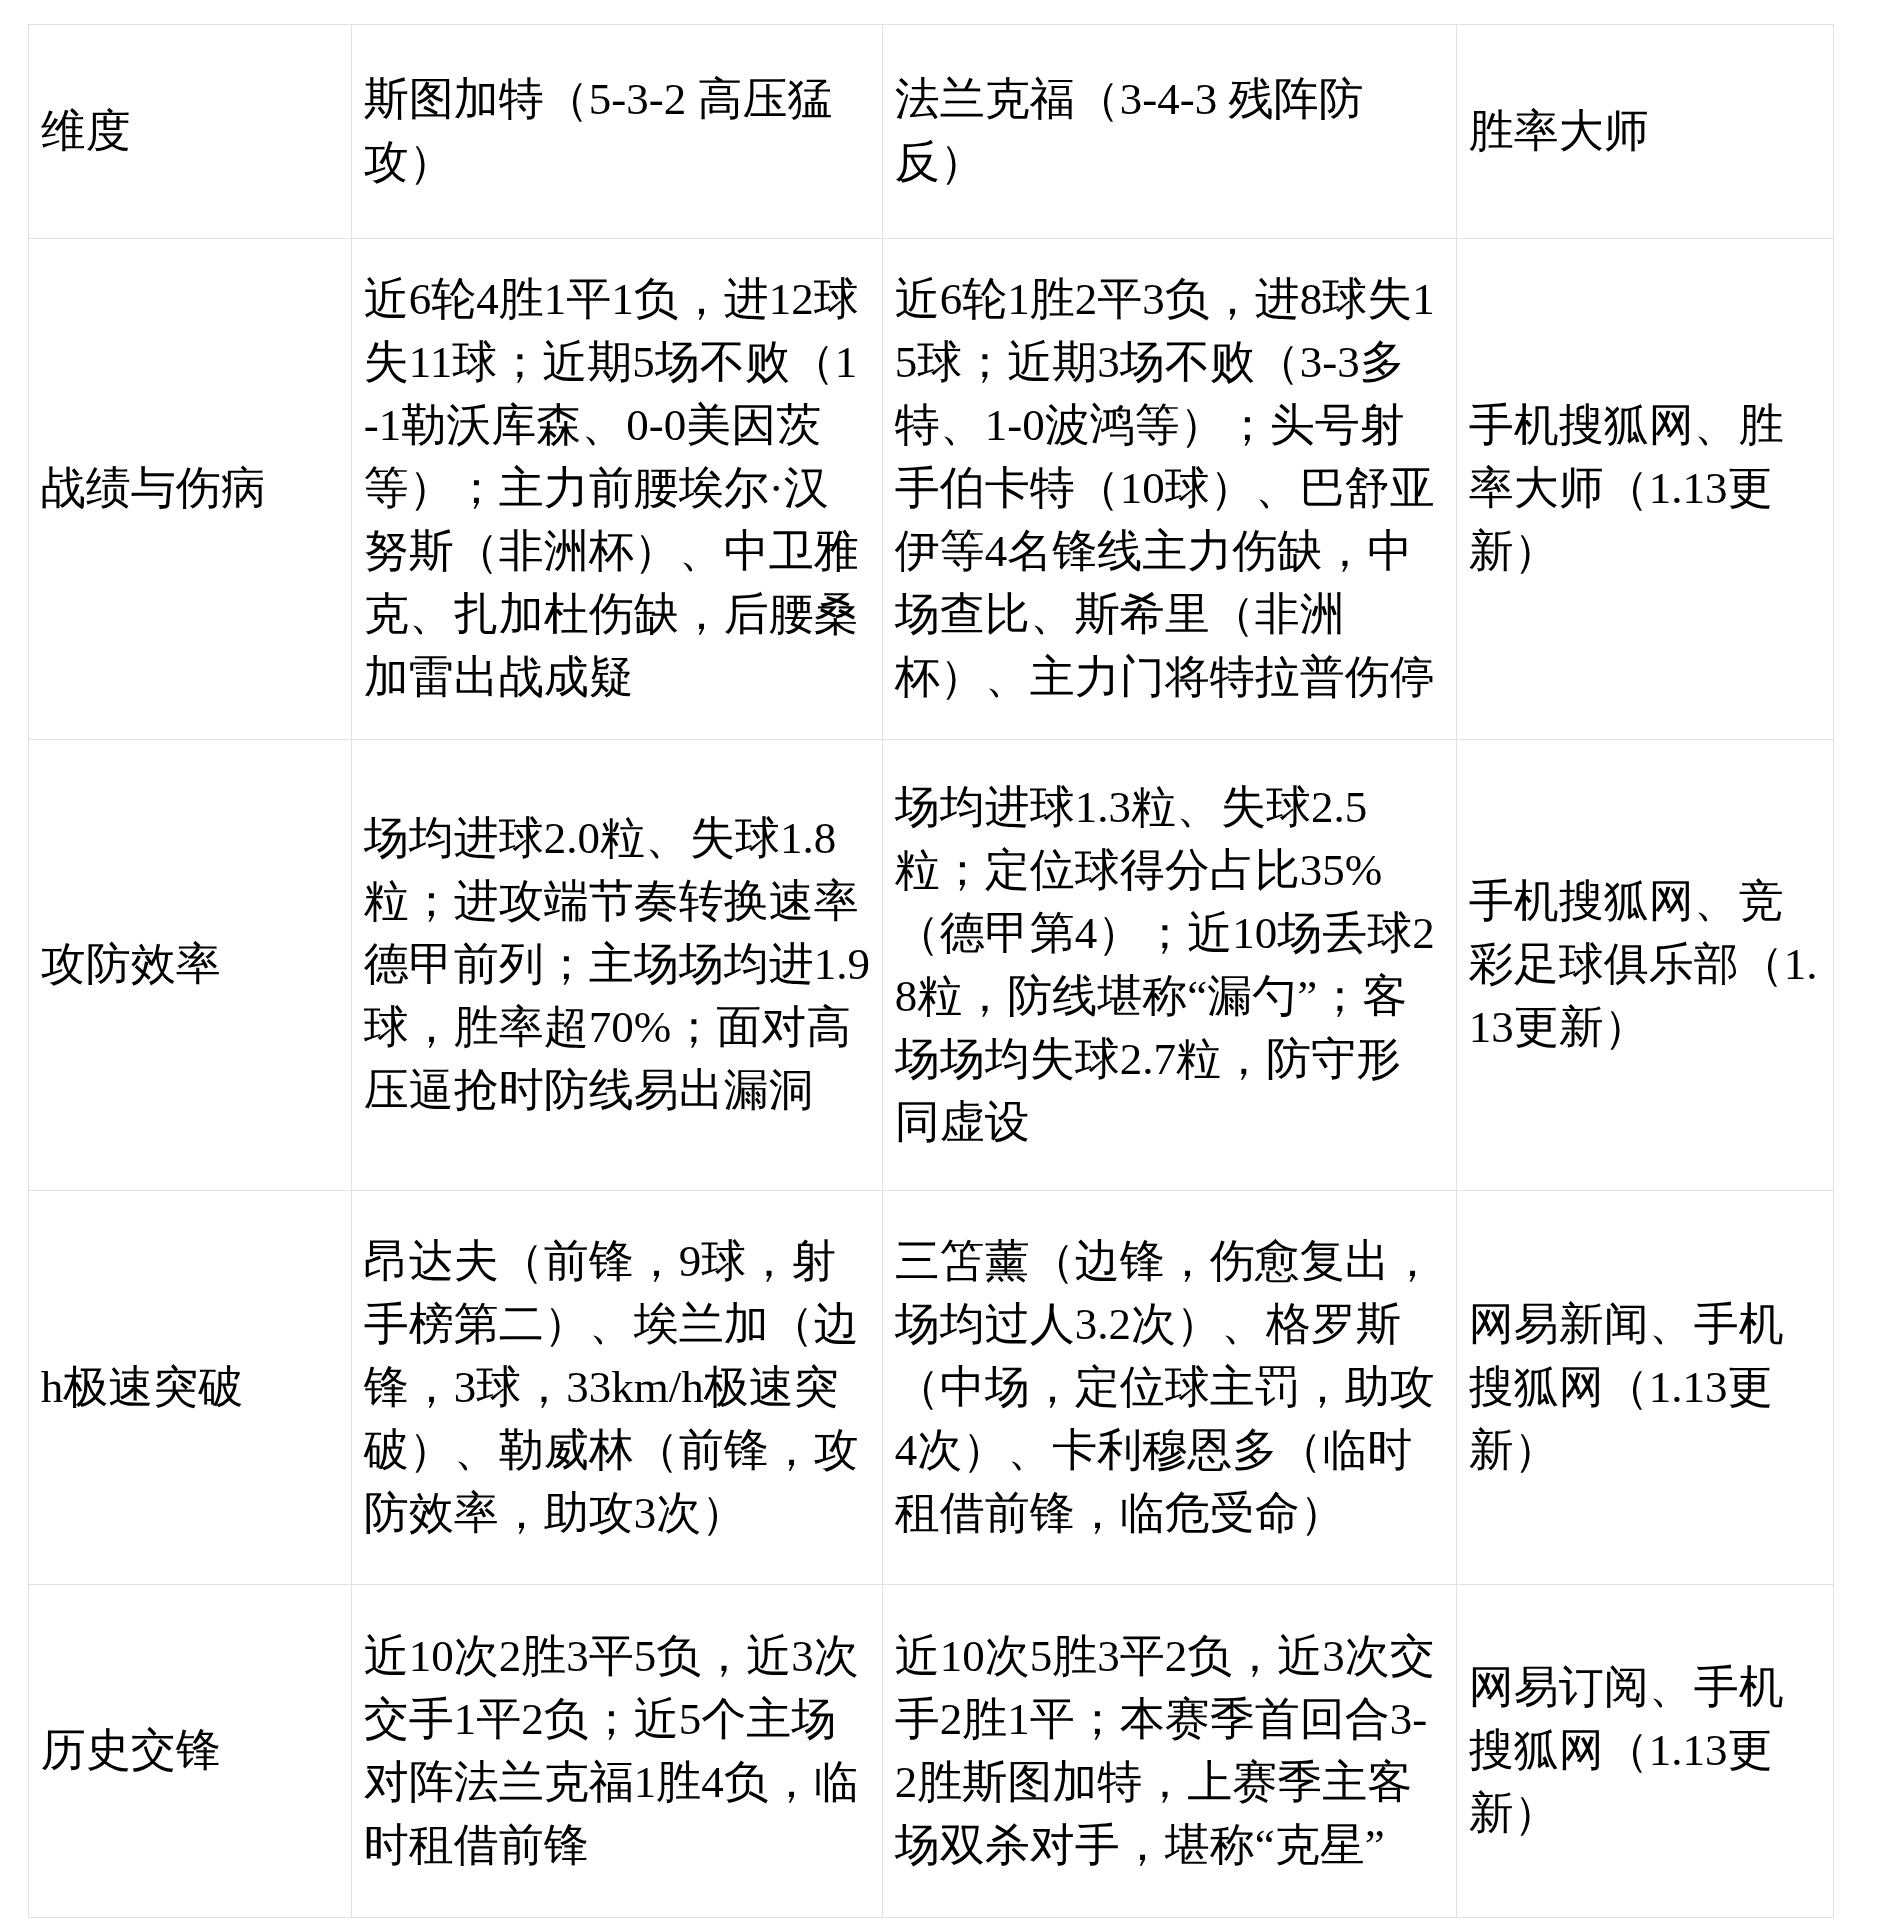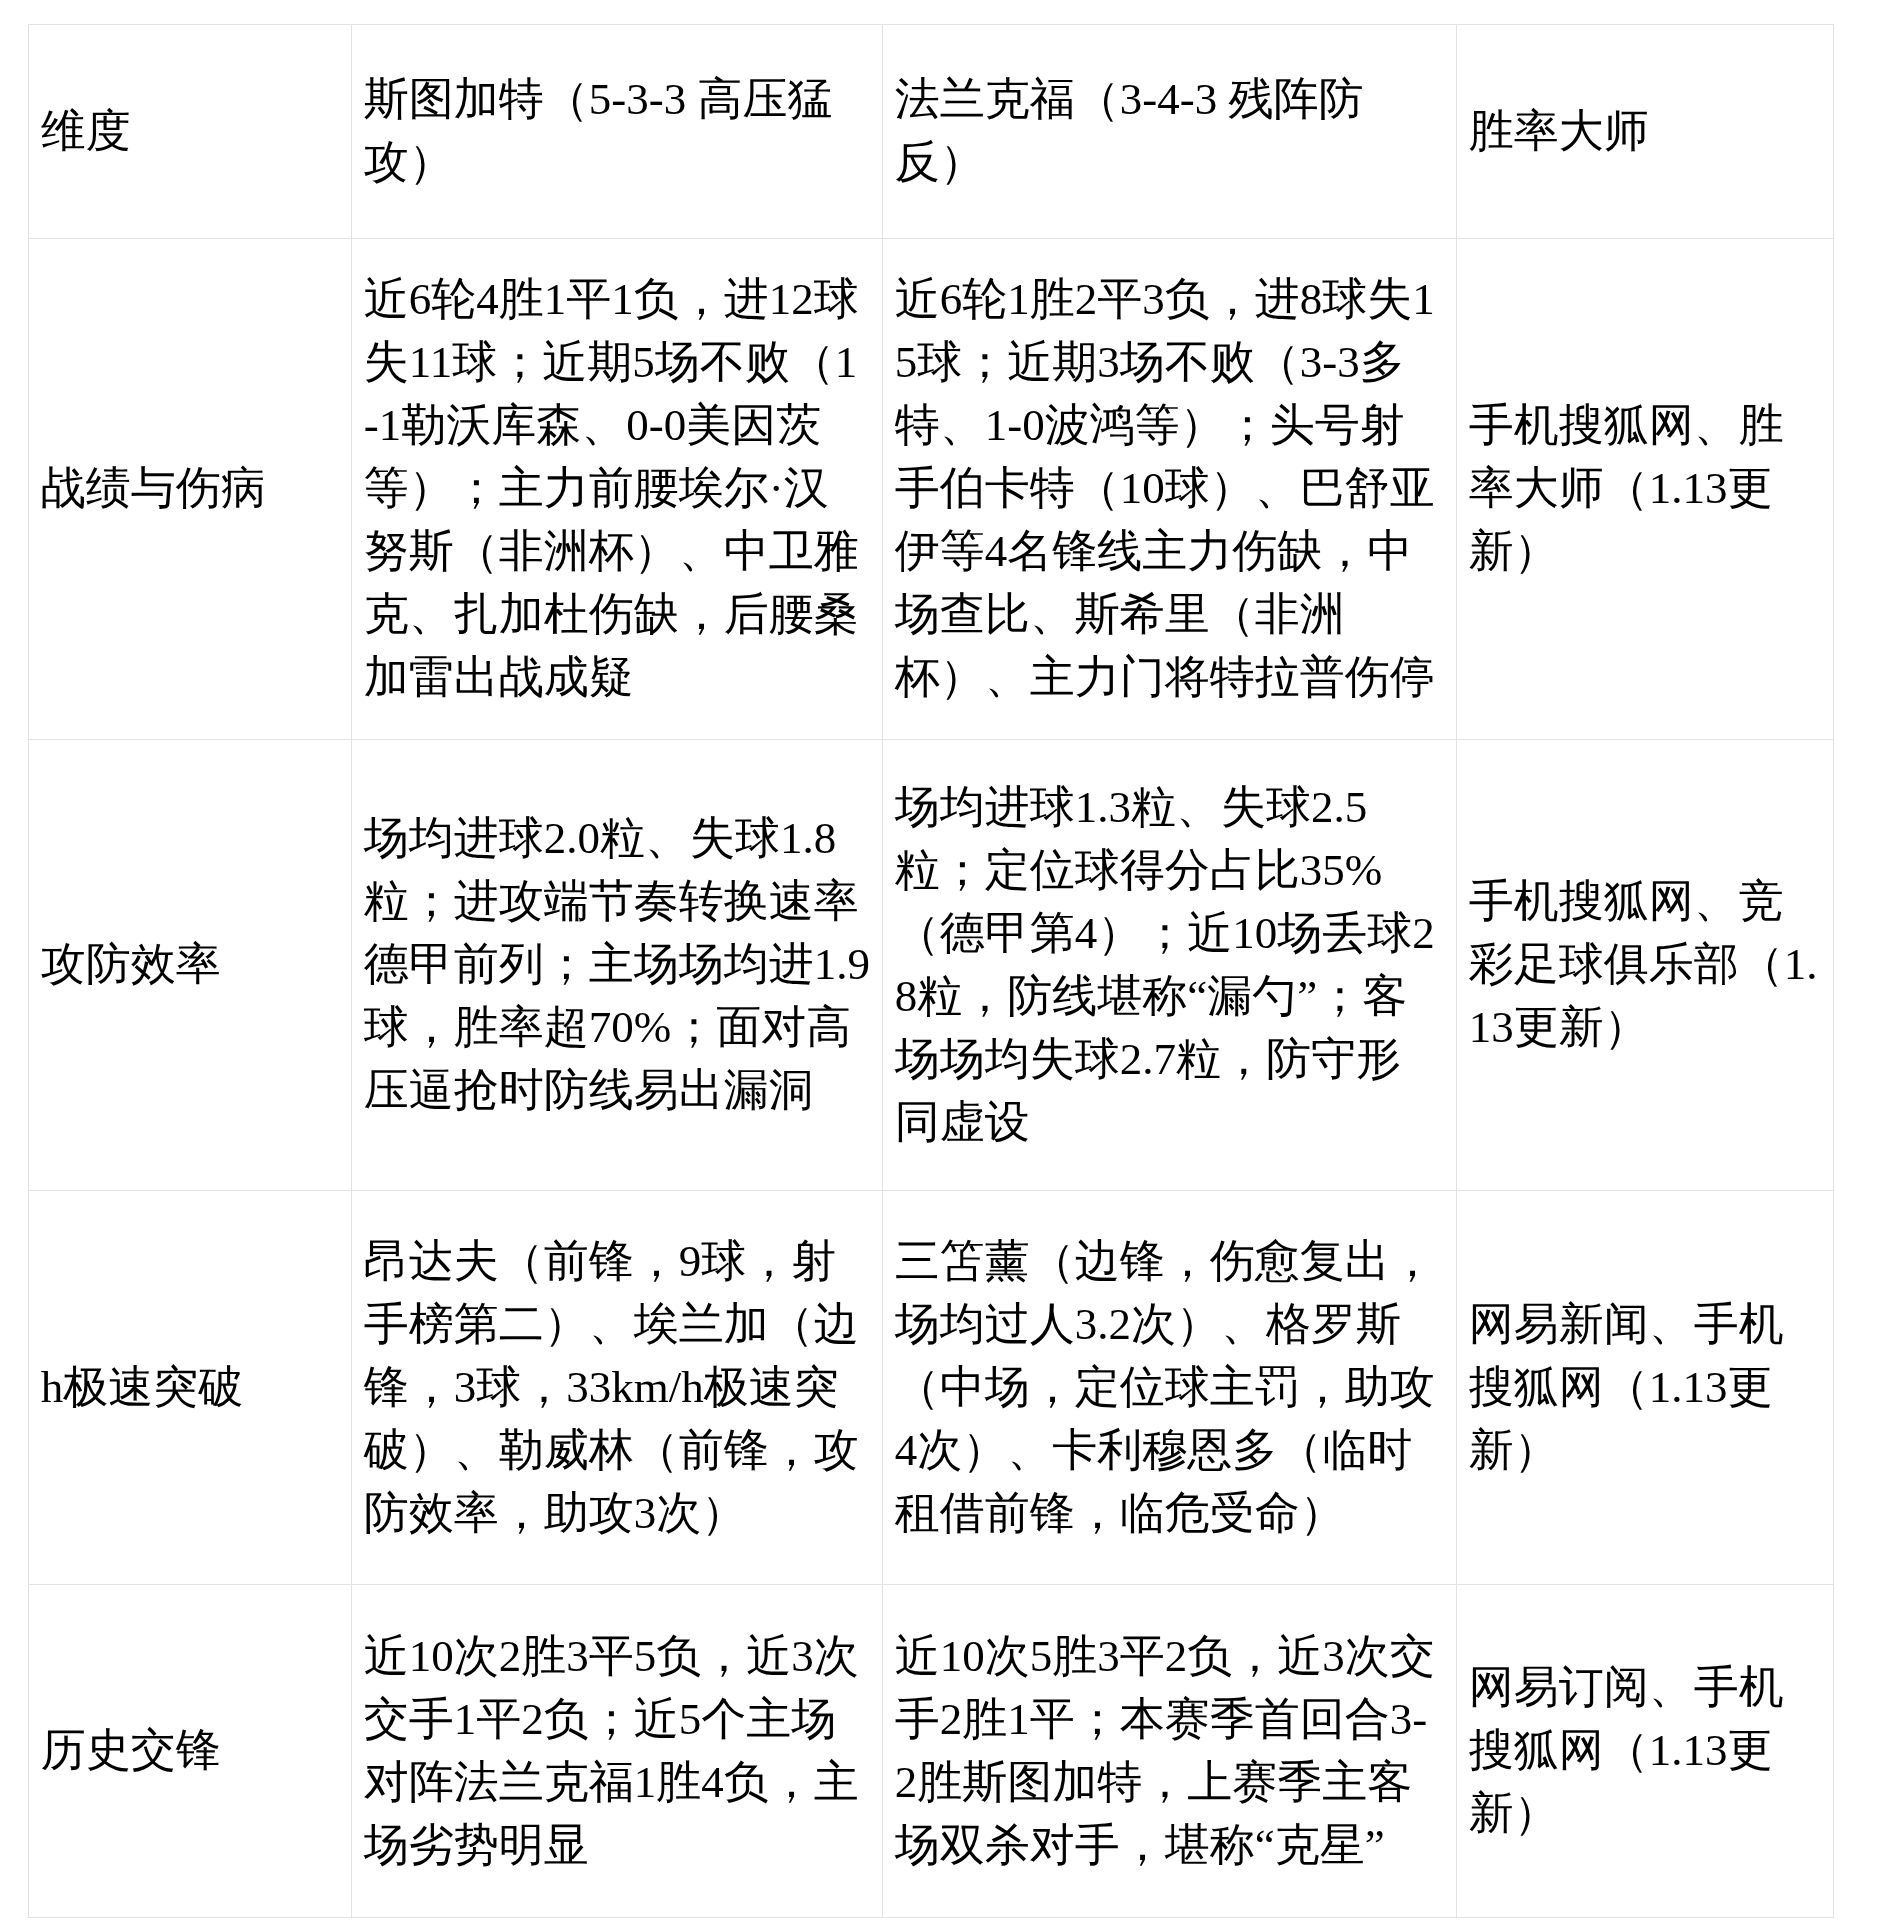--- a/index.html
+++ b/index.html
@@ -47,21 +47,21 @@
 <table class="compare">
   <colgroup>
     <col style="width:323px">
     <col style="width:531px">
     <col style="width:574px">
     <col style="width:377px">
   </colgroup>
   <tbody>
     <tr class="h-row">
       <th>维度</th>
-      <th>斯图加特（5-3-3 高压猛攻）</th>
+      <th>斯图加特（5-3-2 高压猛攻）</th>
       <th>法兰克福（3-4-3 残阵防反）</th>
       <th>胜率大师</th>
     </tr>
 
     <tr class="r-row1">
       <td>战绩与伤病</td>
       <td>近6轮4胜1平1负，进12球失11球；近期5场不败（1-1勒沃库森、0-0美因茨等）；主力前腰埃尔·汉努斯（非洲杯）、中卫雅克、扎加杜伤缺，后腰桑加雷出战成疑</td>
       <td>近6轮1胜2平3负，进8球失15球；近期3场不败（3-3多特、1-0波鸿等）；头号射手伯卡特（10球）、巴舒亚伊等4名锋线主力伤缺，中场查比、斯希里（非洲杯）、主力门将特拉普伤停</td>
       <td>手机搜狐网、胜率大师（1.13更新）</td>
     </tr>
@@ -75,19 +75,19 @@
 
     <tr class="r-row3">
       <td>h极速突破</td>
       <td>昂达夫（前锋，9球，射手榜第二）、埃兰加（边锋，3球，33km/h极速突破）、勒威林（前锋，攻防效率，助攻3次）</td>
       <td>三笘薰（边锋，伤愈复出，场均过人3.2次）、格罗斯（中场，定位球主罚，助攻4次）、卡利穆恩多（临时租借前锋，临危受命）</td>
       <td>网易新闻、手机搜狐网（1.13更新）</td>
     </tr>
 
     <tr class="r-row4">
       <td>历史交锋</td>
-      <td>近10次2胜3平5负，近3次交手1平2负；近5个主场对阵法兰克福1胜4负，主场劣势明显</td>
+      <td>近10次2胜3平5负，近3次交手1平2负；近5个主场对阵法兰克福1胜4负，临时租借前锋</td>
       <td>近10次5胜3平2负，近3次交手2胜1平；本赛季首回合3-2胜斯图加特，上赛季主客场双杀对手，堪称“克星”</td>
       <td>网易订阅、手机搜狐网（1.13更新）</td>
     </tr>
   </tbody>
 </table>
 
 
 </body></html>

